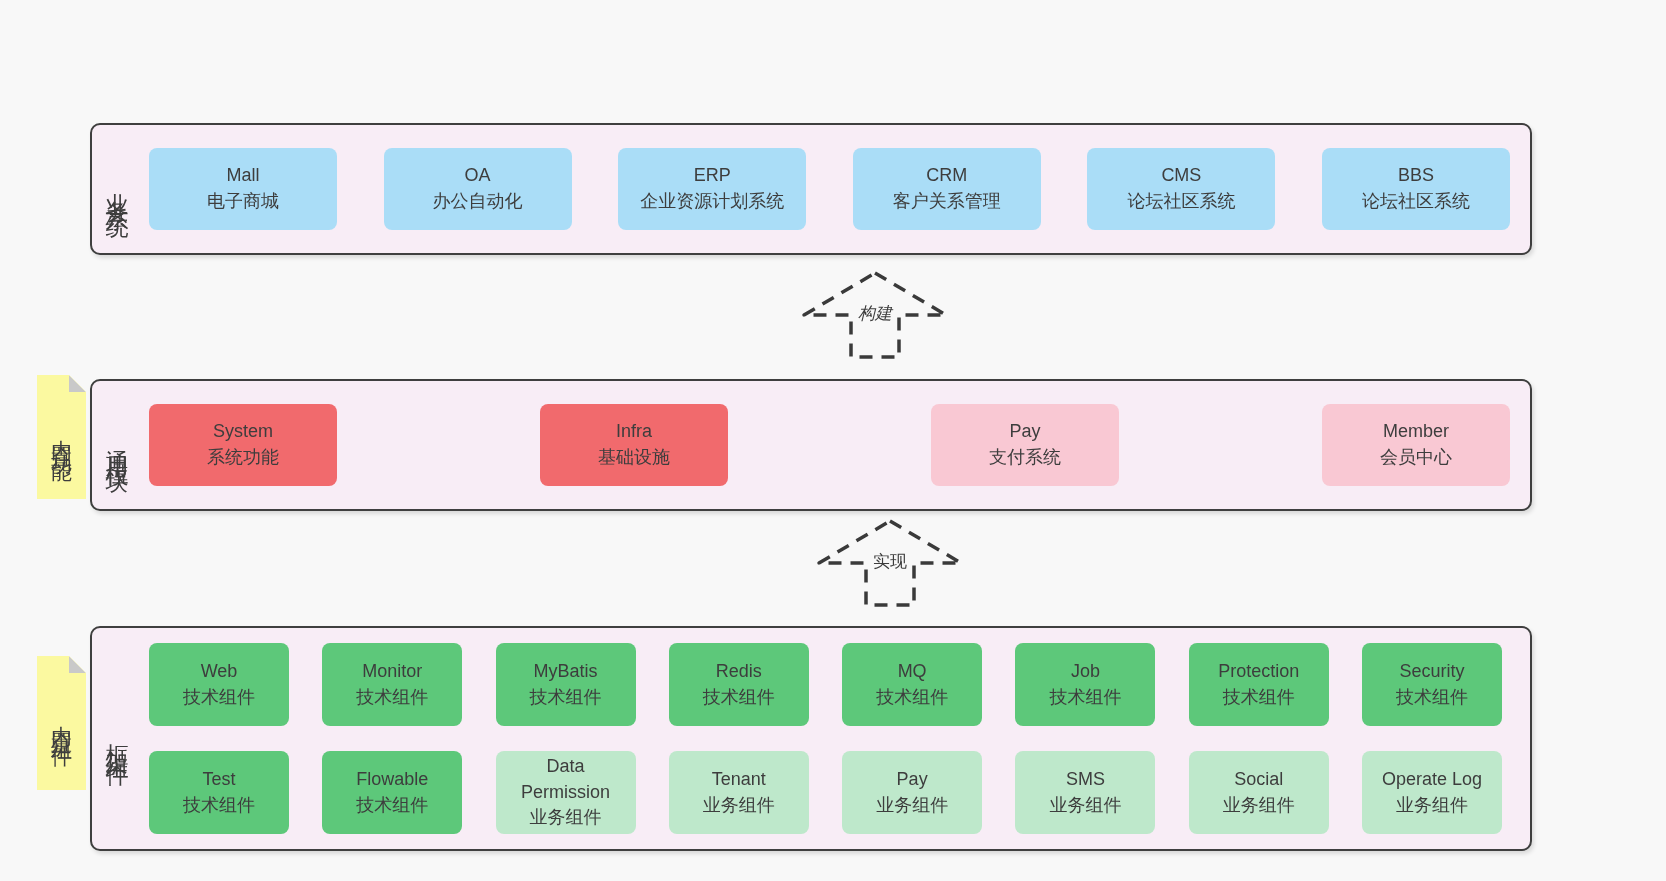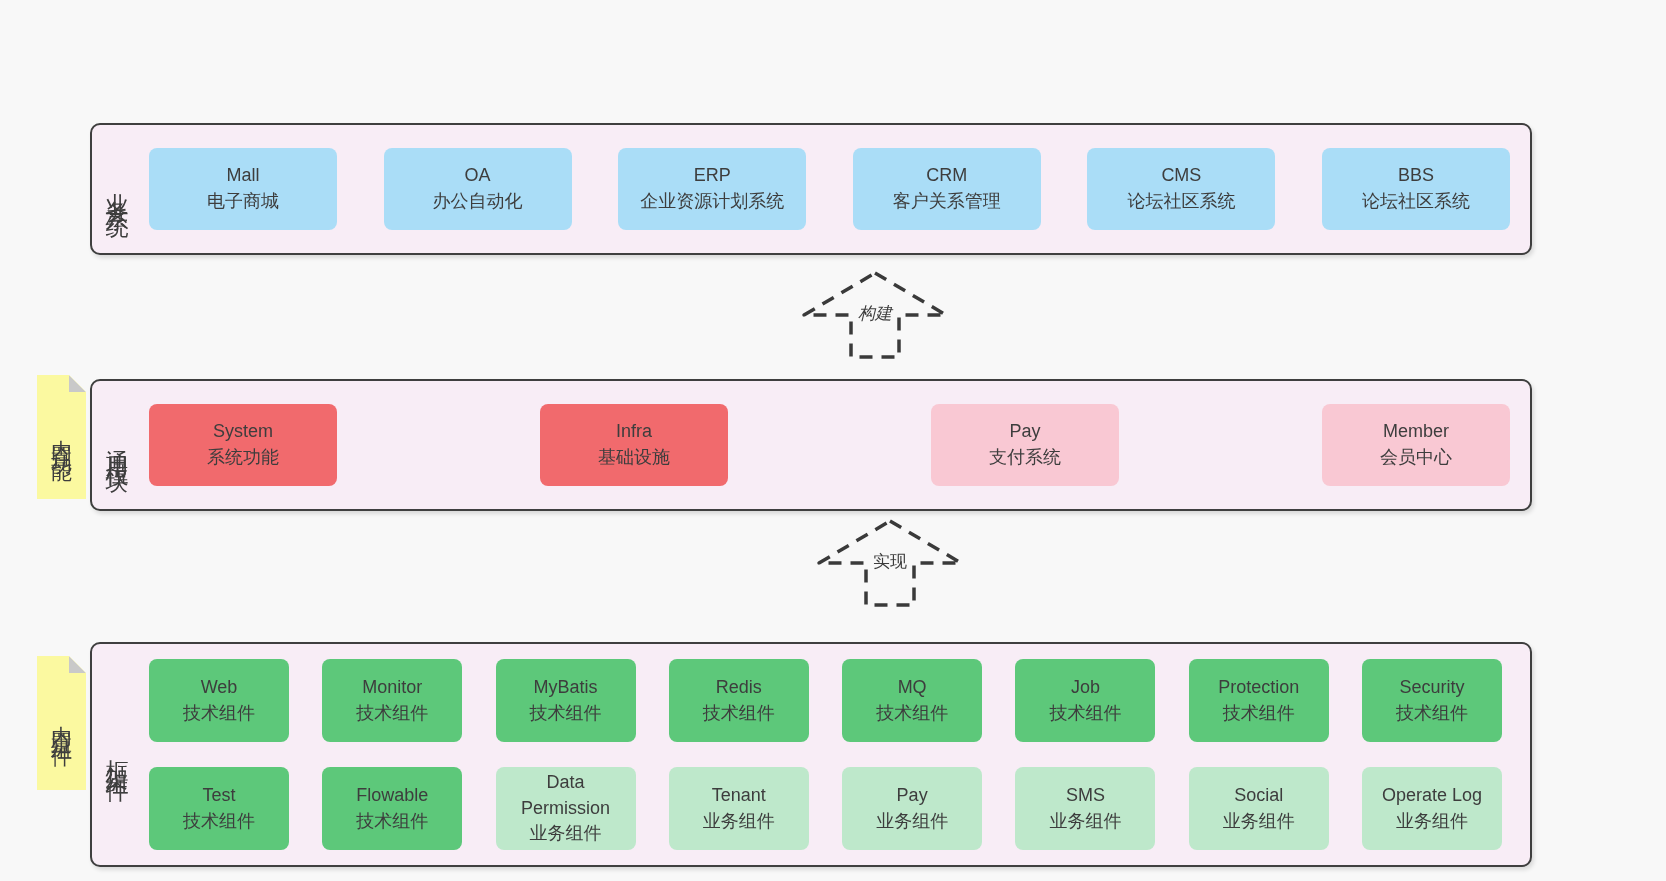--- a/index.html
+++ b/index.html
@@ -17,21 +17,21 @@
     left:90px;
     width:1442px;
     background:var(--c-panel,#f8edf6);
     border:2px solid var(--c-border,#3f3f3f);
     border-radius:10px;
     box-shadow:2px 3px 4px rgba(0,0,0,0.12);
     box-sizing:border-box;
   }
   #panel-business{top:123px;height:132px;}
   #panel-modules{top:371px;height:132px;margin-top:8px;}
-  #panel-framework{top:642px;height:225px;padding-left:30px;}
+  #panel-framework{top:626px;height:225px;padding-left:30px;}
 
   .row-label{
     position:absolute;
     left:8px;top:0;bottom:0;width:36px;
     display:flex;align-items:center;justify-content:center;
     writing-mode:vertical-lr;text-orientation:upright;
     font-size:23px;letter-spacing:7px;font-weight:500;
     color:var(--c-text,#3d3d3d);
   }
   .box-row{

